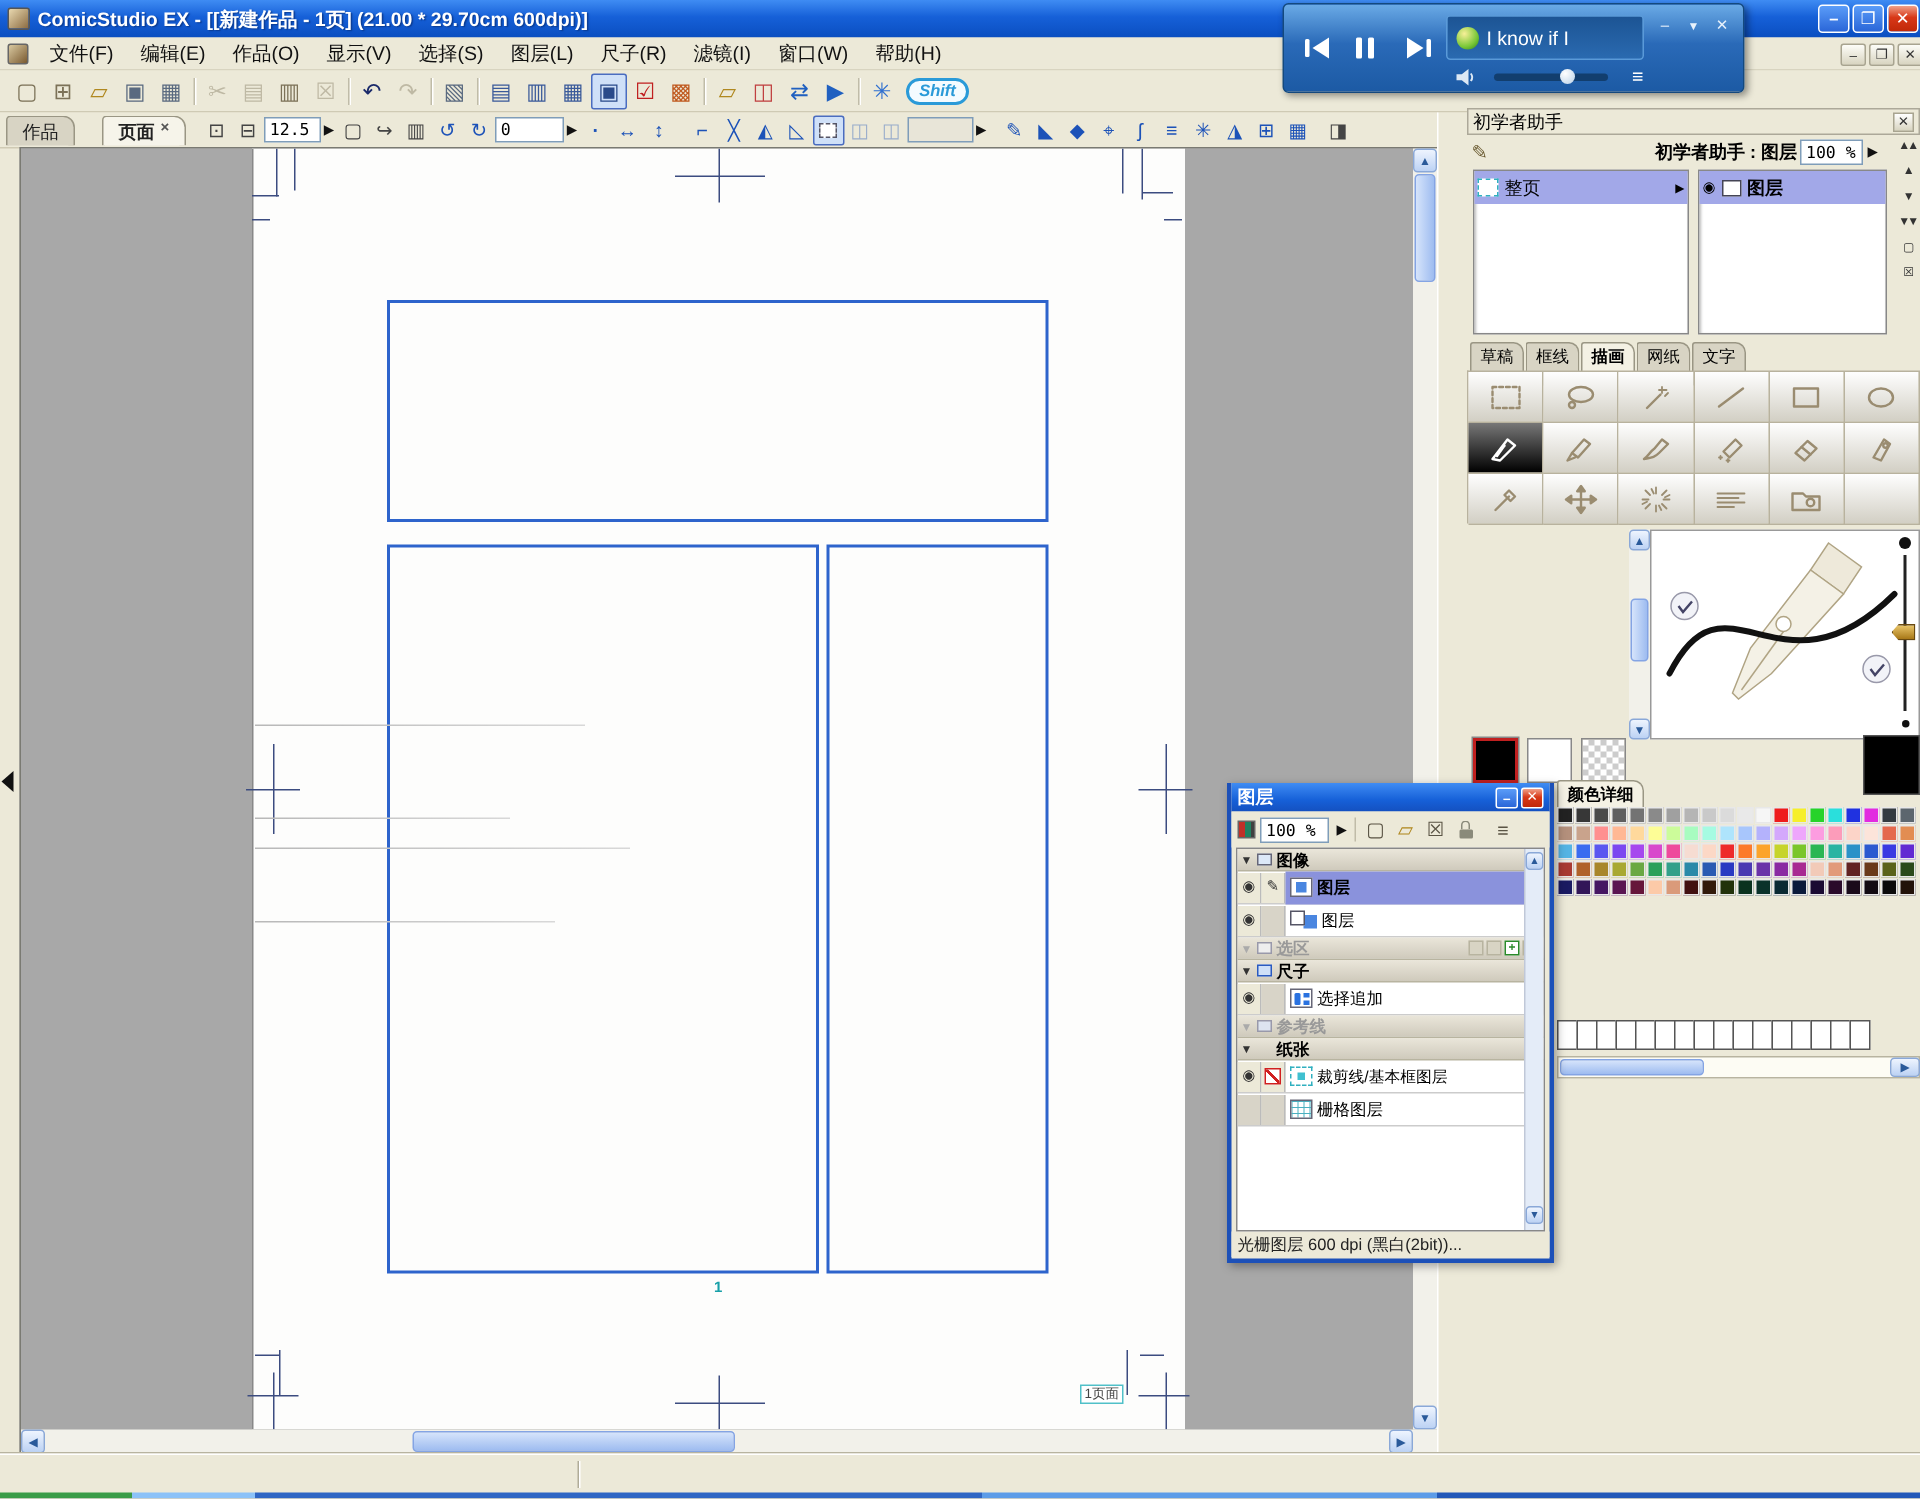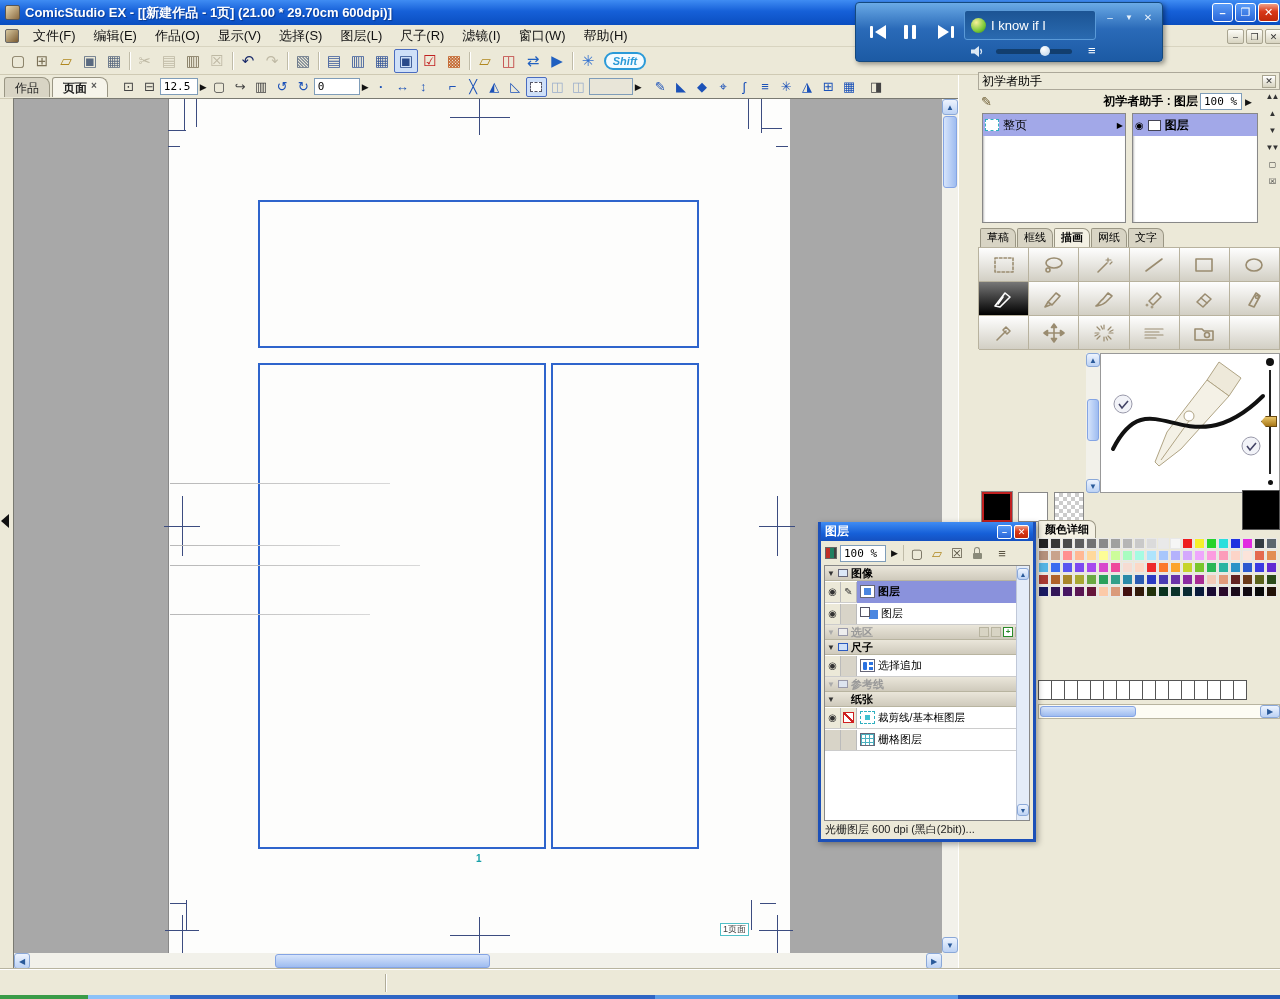--- a/index.html
+++ b/index.html
@@ -230,21 +230,21 @@
           <span class="g">✳</span>
         </span>
       </span>
     <span class="cliplogo">Shift</span>
   </div>
 
   <div class="abs tbpage">
     <span class="ptab">
         <span>作品</span>
       </span>
-    <span class="ptab active" style="margin-left:2px">
+    <span class="ptab active" style="margin-left:18px">
       <span>页面</span>
       <span style="font-size:10px;color:#555">×</span>
     </span>
     <span style="width:10px"></span>
     <span style="display:flex;align-items:center">
 
     <span class="tbtn" style="color:#444">
           <span class="g">⊡</span>
         </span>
         <span class="tbtn" style="color:#444">

